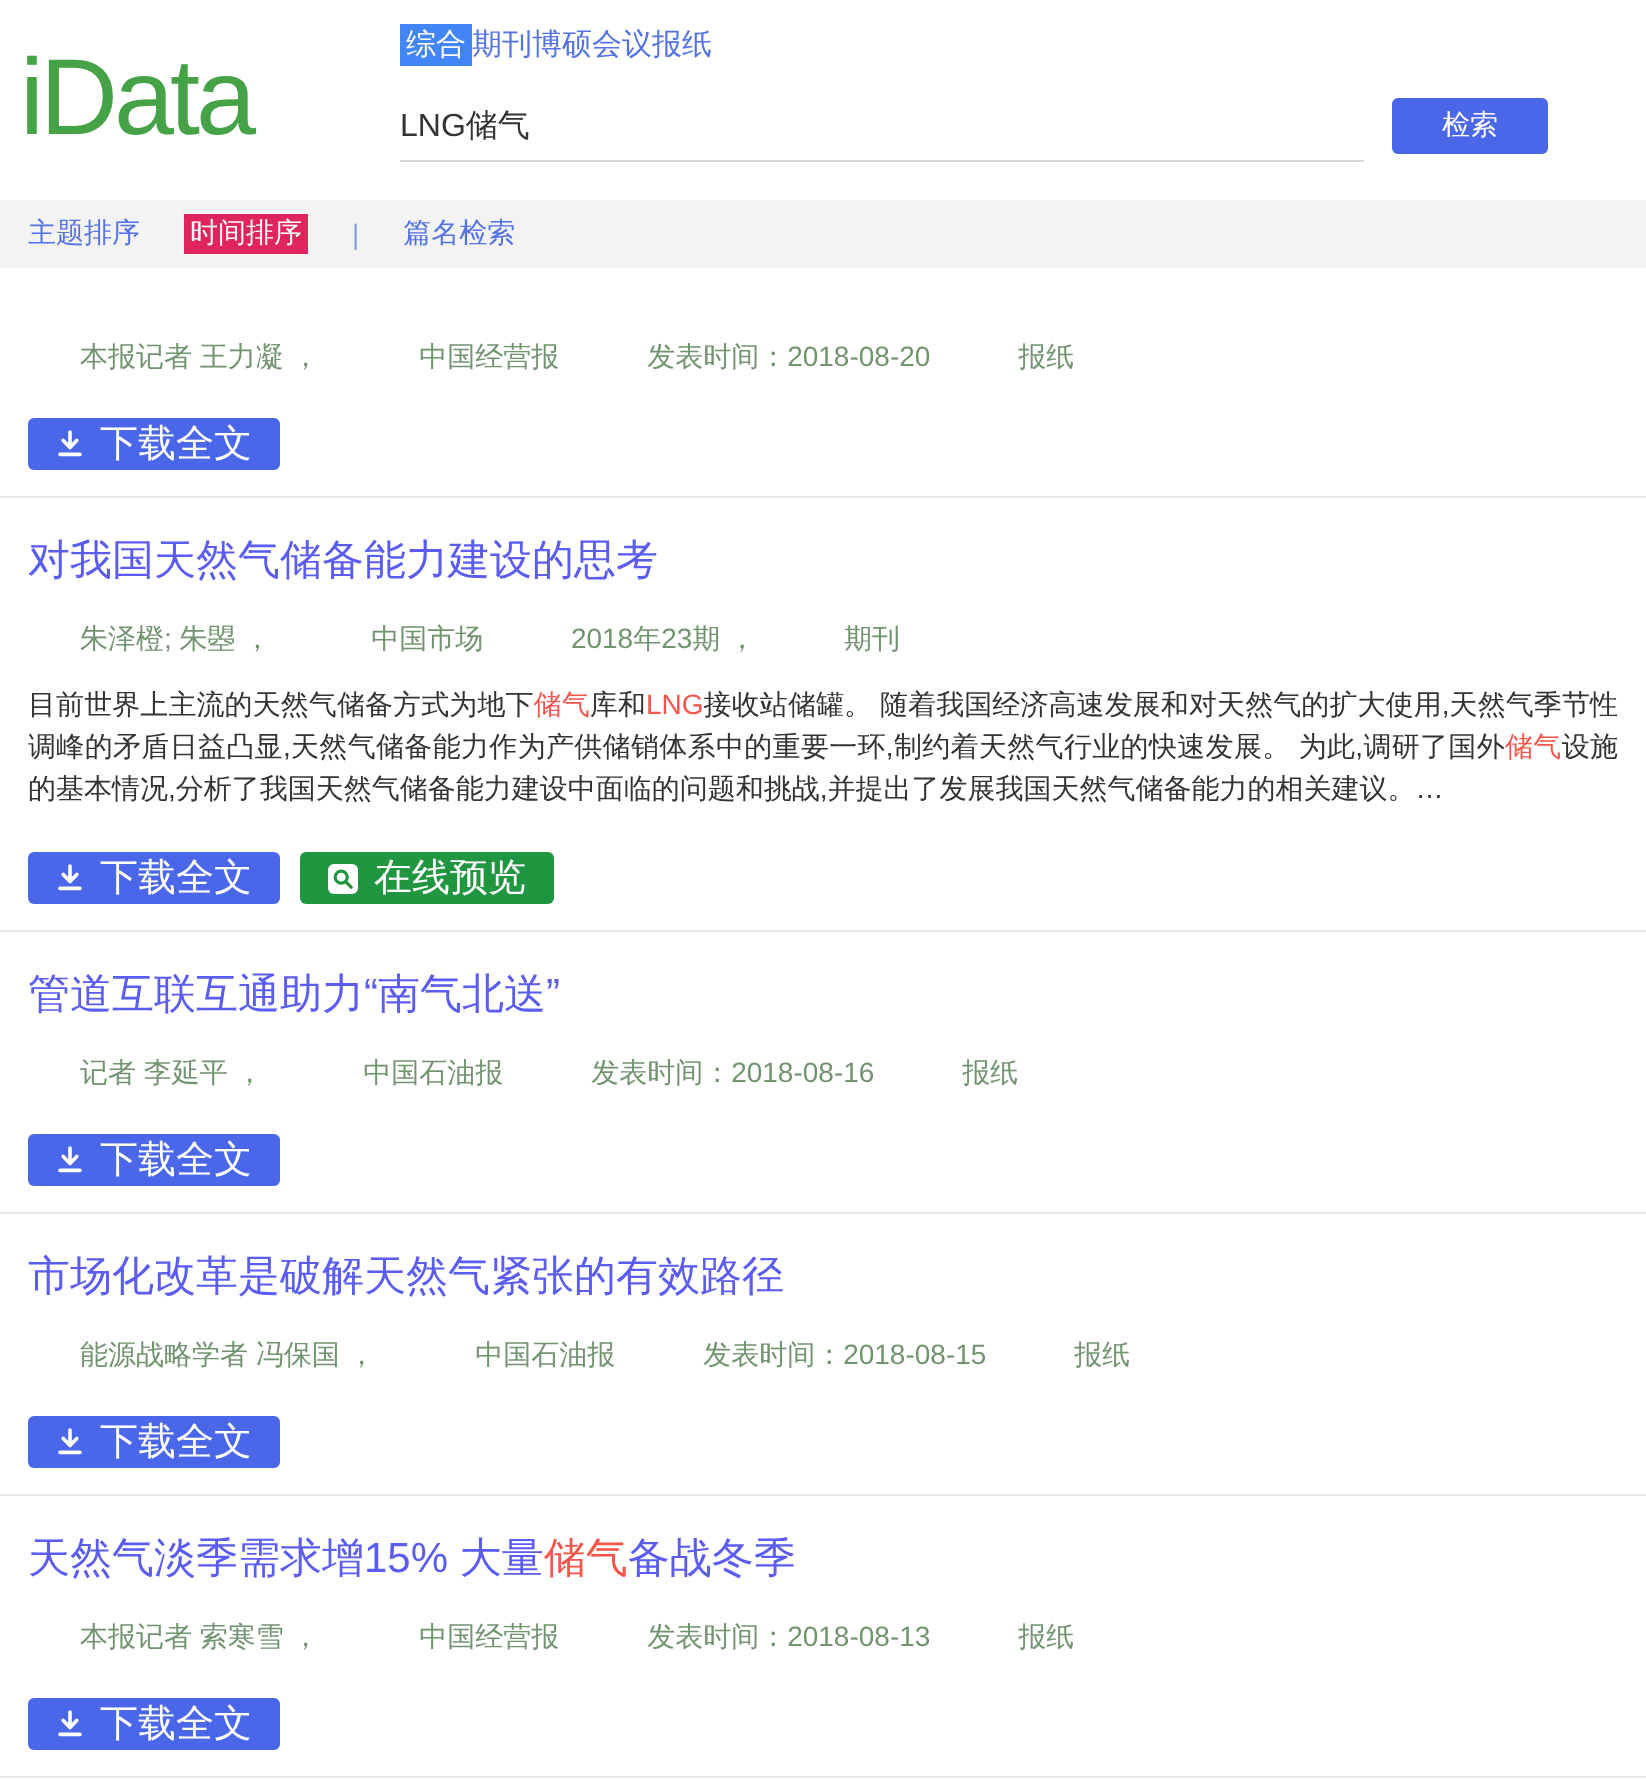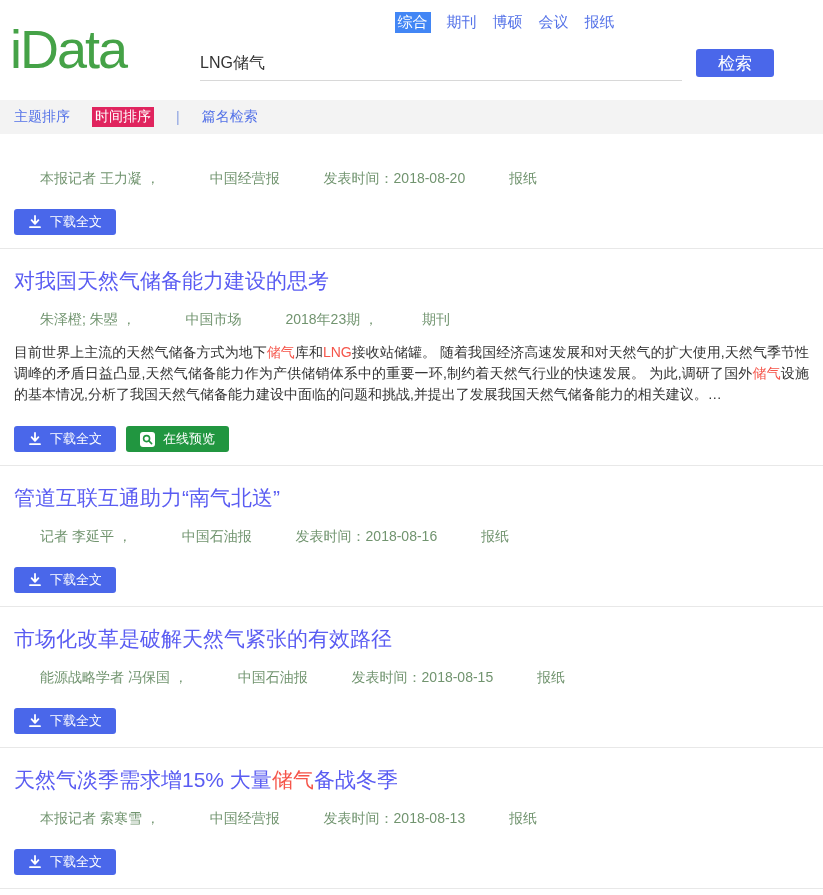--- a/index.html
+++ b/index.html
@@ -4,29 +4,29 @@
 <style>
   * { margin: 0; padding: 0; box-sizing: border-box; }
   html, body { width: 823px; height: 895px; overflow: hidden; background: #fff;
     font-family: "Liberation Sans", "DejaVu Sans", sans-serif; }
 
   
   .header { display: flex; padding: 10px 14px 0 10px; background: #fff; }
   .logo { color: #45a247; font-size: 54px; font-weight: 400; letter-spacing: -2px;
     line-height: 78px; width: 190px; flex: 0 0 190px; }
   .header-right { padding-top: 2px; flex: 1; }
-  .tabs { display: flex; align-items: center; gap: 16px; font-size: 15px; margin-bottom: 16px; justify-content: center; }
+  .tabs { display: flex; align-items: center; font-size: 15px; margin-bottom: 16px; }
   .tab { color: #5472e8; text-decoration: none; cursor: pointer; }
   .tab.active { background: #4286f5; color: #fff; padding: 1px 3px; }
   .search-row { display: flex; align-items: flex-end; }
   .search-input { width: 482px; border: none; outline: none; font-size: 16px; color: #333;
     border-bottom: 1px solid #d8d8d8; padding: 4px 2px 8px 0; background: transparent;
     font-family: "Liberation Sans", "DejaVu Sans", sans-serif; }
   .search-btn { margin-left: 14px; margin-bottom: 4px; width: 78px; height: 28px;
-    background: #4a67ea; color: #fff; border: none; border-radius: 3px; font-size: 17px;
+    background: #4a67ea; color: #fff; border: none; border-radius: 3px; font-size: 14px;
     cursor: pointer; font-family: "Liberation Sans", "DejaVu Sans", sans-serif; }
 
   
   .sortbar { margin-top: 12px; background: #f3f3f3; height: 34px; display: flex;
     align-items: center; padding-left: 14px; font-size: 14px; gap: 22px; }
   .sort-link { color: #5472e8; text-decoration: none; cursor: pointer; }
   .sort-link.active { background: #e0245e; color: #fff; padding: 1px 3px; }
   .sort-sep { color: #8aa0e0; }
 
   
@@ -36,21 +36,21 @@
     line-height: 26px; }
   .r-title .hl { color: #f5554a; }
   .r-meta { margin-top: 17px; font-size: 14px; color: #71946f; }
   .r-meta span { margin-right: 20px; margin-left: 26px; }
   .r-meta span.tight { margin-right: 14px; }
   .r-abstract { margin-top: 13px; font-size: 14px; color: #333; line-height: 21px;
     text-align: justify; }
   .r-abstract .hl { color: #f5554a; }
   .r-actions { margin-top: 21px; display: flex; gap: 10px; }
   .btn { display: inline-flex; align-items: center; gap: 8px; height: 26px;
-    padding: 0 14px; border: none; border-radius: 3px; color: #fff; font-size: 13px;
+    padding: 0 14px; border: none; border-radius: 3px; color: #fff; font-size: 19px;
     cursor: pointer; font-family: "Liberation Sans", "DejaVu Sans", sans-serif; }
   .btn-download { background: #4a67ea; }
   .btn-preview { background: #219640; }
   .btn svg { display: block; }
   .pv-box { width: 15px; height: 15px; background: #fff; border-radius: 3px;
     display: inline-flex; align-items: center; justify-content: center; }
 </style>
 </head>
 <body>
 

